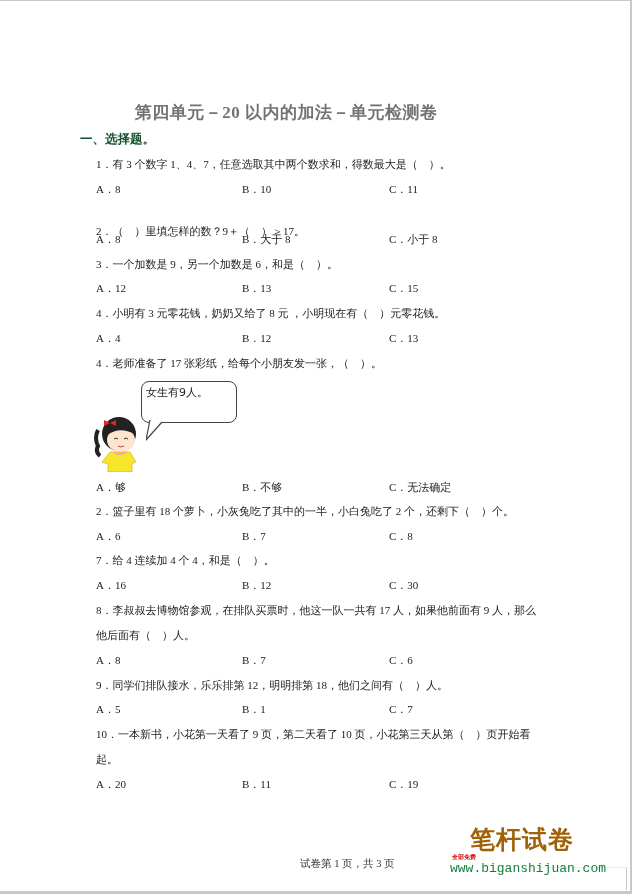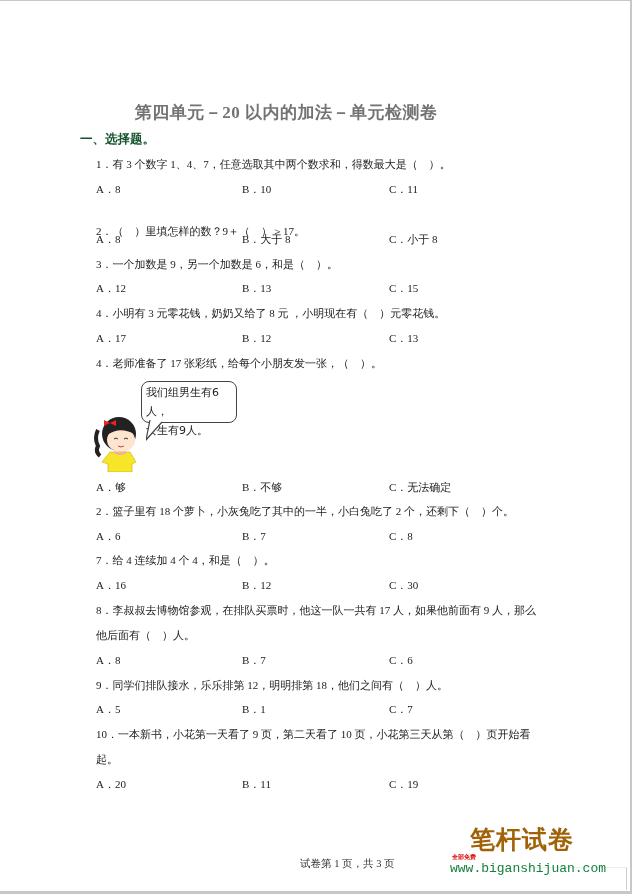--- a/index.html
+++ b/index.html
@@ -42,39 +42,38 @@
 <div class="opt oa" style="top:232px">A．8</div>
 <div class="opt ob" style="top:232px">B．大于 8</div>
 <div class="opt oc" style="top:232px">C．小于 8</div>
 
 <div class="line" style="top:257px">3．一个加数是 9，另一个加数是 6，和是（　）。</div>
 <div class="opt oa" style="top:281px">A．12</div>
 <div class="opt ob" style="top:281px">B．13</div>
 <div class="opt oc" style="top:281px">C．15</div>
 
 <div class="line" style="top:306px">4．小明有 3 元零花钱，奶奶又给了 8 元 ，小明现在有（　）元零花钱。</div>
-<div class="opt oa" style="top:331px">A．17</div>
+<div class="opt oa" style="top:331px">A．4</div>
 <div class="opt ob" style="top:331px">B．12</div>
 <div class="opt oc" style="top:331px">C．13</div>
 
 <div class="line" style="top:356px">4．老师准备了 17 张彩纸，给每个小朋友发一张，（　）。</div>
 
 <svg class="girl" viewBox="0 0 55 64">
   <path d="M6 22 Q2 30 6 38 Q3 44 8 48" stroke="#222" stroke-width="4" fill="none"></path>
   <ellipse cx="27" cy="26" rx="17" ry="17" fill="#222"></ellipse>
   <ellipse cx="29" cy="32" rx="14" ry="12" fill="#fde5cf"></ellipse>
   <path d="M15 22 Q27 12 42 22 L42 26 Q28 18 15 27 Z" fill="#222"></path>
   <path d="M22 31 q2 -2 4 0 M32 31 q2 -2 4 0" stroke="#333" stroke-width="1" fill="none"></path>
   <path d="M26 38 q3 2 6 0" stroke="#c44" stroke-width="1" fill="none"></path>
   <path d="M12 12 l6 3 l-6 3 z M24 12 l-6 3 l6 3 z" fill="#e22"></path>
   <path d="M18 44 L38 44 L44 54 L40 56 L40 64 L16 64 L16 56 L10 54 Z" fill="#f7e52a" stroke="#cbb000" stroke-width="0.6"></path>
   <path d="M22 44 q6 4 12 0" stroke="#f2a6b8" stroke-width="2" fill="none"></path>
 </svg>
 <div class="bubble">
-  <div>我们组男生有6人，</div>
   <div>女生有9人。</div>
 </div>
 <svg class="bubble-tail" width="22" height="22">
   <path d="M4 0 L0 20 L16 2" fill="#fff" stroke="#444" stroke-width="1.2"></path>
 </svg>
 
 <div class="opt oa" style="top:480px">A．够</div>
 <div class="opt ob" style="top:480px">B．不够</div>
 <div class="opt oc" style="top:480px">C．无法确定</div>
 

